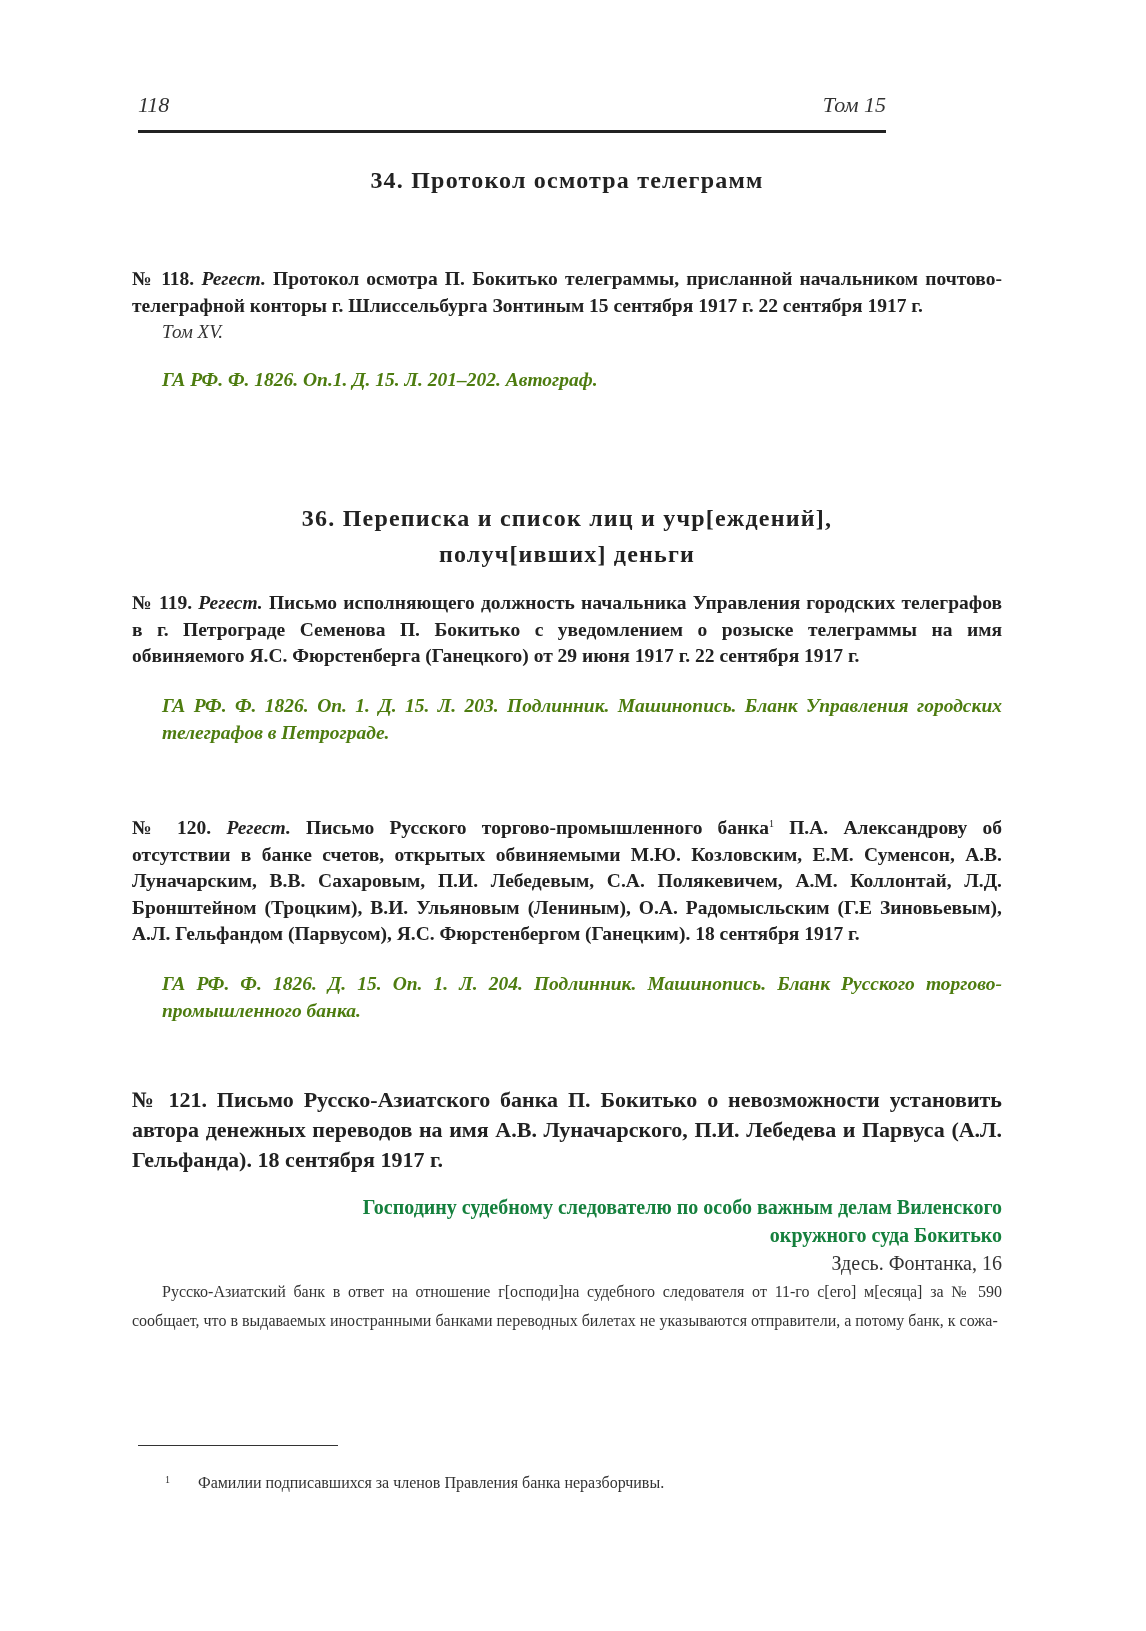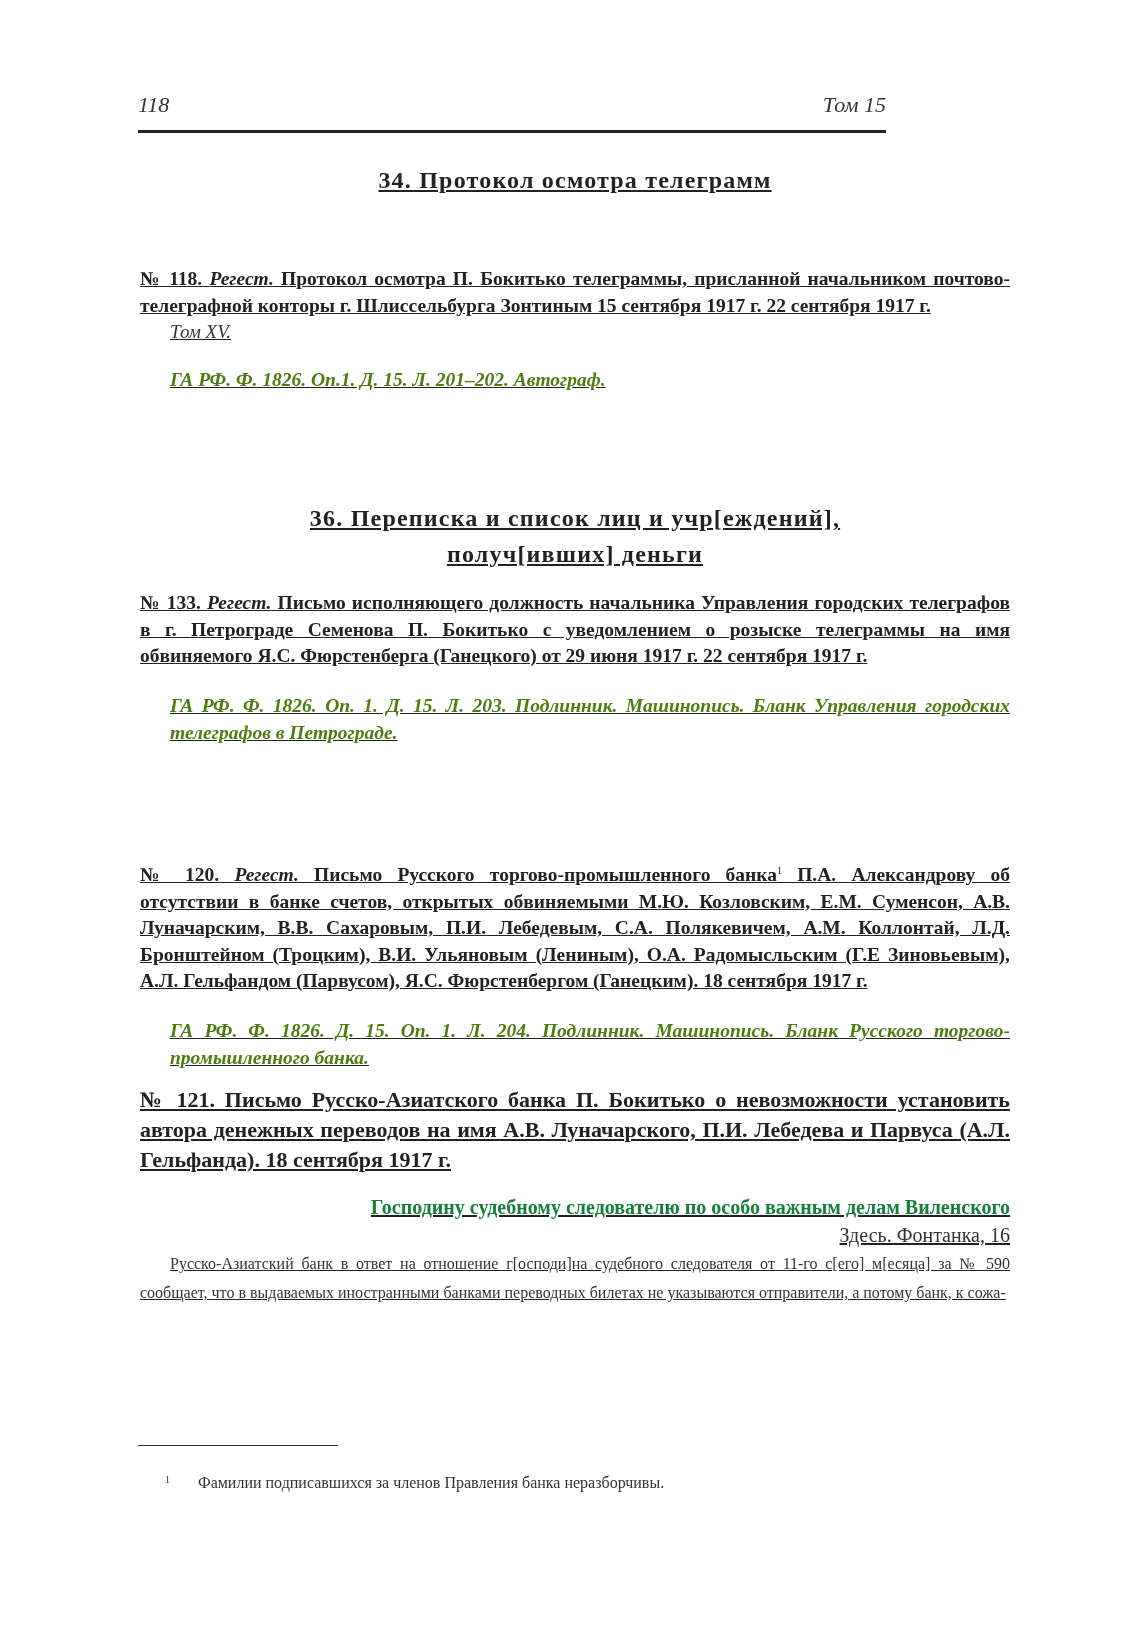--- a/index.html
+++ b/index.html
@@ -5,21 +5,21 @@
   html, body { margin: 0; padding: 0; background: #ffffff; }
   body { width: 1146px; height: 1631px; position: relative; overflow: hidden;
          font-family: "Liberation Serif", "DejaVu Serif", serif; color: #222; }
   .page { position: absolute; left: 0; top: 0; width: 1024px; height: 1631px; }
   .running-head { position: absolute; left: 138px; right: 138px; top: 88px; height: 40px;
                   font-style: italic; font-size: 22px; color: #333; }
   .running-head .pg { position: absolute; left: 0; top: 4px; }
   .running-head .vol { position: absolute; right: 0; top: 4px; }
   .head-rule { position: absolute; left: 138px; right: 138px; top: 130px; height: 0;
                border-top: 3px solid #222; }
-  .col { position: absolute; left: 140px; width: 870px; text-decoration: underline; }
+  .col { position: absolute; left: 132px; width: 870px; }
   .sec-title { text-align: center; font-weight: bold; font-size: 24px; letter-spacing: 1.2px;
                line-height: 36px; color: #222; }
   .reg { font-weight: bold; font-size: 19.5px; line-height: 26.5px; text-align: justify; color: #222; }
   .reg i { font-style: italic; }
   .note { font-style: italic; font-size: 19px; line-height: 25px; padding-left: 30px; color: #333; }
   .arch { font-style: italic; font-weight: bold; font-size: 19.5px; line-height: 27px;
           padding-left: 30px; text-align: justify; color: #4d7c0f; }
   .doc-title { font-weight: bold; font-size: 22px; line-height: 30px; text-align: justify; color: #222; }
   .addr { text-align: right; font-weight: bold; font-size: 20px; line-height: 28px; color: #15803d; }
   .addr-plain { text-align: right; font-size: 20px; line-height: 28px; color: #333; }
@@ -54,39 +54,40 @@
     <div class="arch" style="margin-top:22px;">ГА РФ. Ф. 1826. Оп.1. Д. 15. Л. 201–202. Автограф.</div>
   </div>
 
   <div class="col" style="top:500px;">
     <div class="sec-title">36. Переписка и список лиц и учр[еждений],</div>
     <div class="sec-title">получ[ивших] деньги</div>
   </div>
 
   <div class="col" style="top:590px;">
     <div class="reg">
-      <span>№ 133.</span>
+      <span>№ 119.</span>
       <i>Регест.</i>
       <span>Письмо исполняющего должность начальника Управления городских телеграфов в г. Петрограде Семенова П. Бокитько с уведомлением о розыске телеграммы на имя обвиняемого Я.С. Фюрстенберга (Ганецкого) от 29 июня 1917 г. 22 сентября 1917 г.</span>
     </div>
     <div class="arch" style="margin-top:22px;">ГА РФ. Ф. 1826. Оп. 1. Д. 15. Л. 203. Подлинник. Машинопись. Бланк Управления городских телеграфов в Петрограде.</div>
   </div>
 
-  <div class="col" style="top:815px;margin-top:47px;">
+  <div class="col" style="top:815px;">
     <div class="reg">
       <span>№ 120.</span>
       <i>Регест.</i>
       <span>Письмо Русского торгово-промышленного банка</span><sup>1</sup><span> П.А. Александрову об отсутствии в банке счетов, открытых обвиняемыми М.Ю. Козловским, Е.М. Суменсон, А.В. Луначарским, В.В. Сахаровым, П.И. Лебедевым, С.А. Полякевичем, А.М. Коллонтай, Л.Д. Бронштейном (Троцким), В.И. Ульяновым (Лениным), О.А. Радомысльским (Г.Е Зиновьевым), А.Л. Гельфандом (Парвусом), Я.С. Фюрстенбергом (Ганецким). 18 сентября 1917 г.</span>
     </div>
     <div class="arch" style="margin-top:22px;">ГА РФ. Ф. 1826. Д. 15. Оп. 1. Л. 204. Подлинник. Машинопись. Бланк Русского торгово-промышленного банка.</div>
   </div>
 
   <div class="col" style="top:1085px;">
     <div class="doc-title">№ 121. Письмо Русско-Азиатского банка П. Бокитько о невозможности установить автора денежных переводов на имя А.В. Луначарского, П.И. Лебедева и Парвуса (А.Л. Гельфанда). 18 сентября 1917 г.</div>
     <div class="addr" style="margin-top:18px;">Господину судебному следователю по особо важным делам Виленского</div>
+    <div class="addr">окружного суда Бокитько</div>
     <div class="addr-plain">Здесь. Фонтанка, 16</div>
     <div class="body-text">Русско-Азиатский банк в ответ на отношение г[осподи]на судебного следователя от 11-го с[его] м[есяца] за № 590 сообщает, что в выдаваемых иностранными банками переводных билетах не указываются отправители, а потому банк, к сожа-</div>
   </div>
 
   <div class="fn-rule"></div>
   <div class="footnote">
     <span class="fn-mark">1</span>
     <span>Фамилии подписавшихся за членов Правления банка неразборчивы.</span>
   </div>
 

